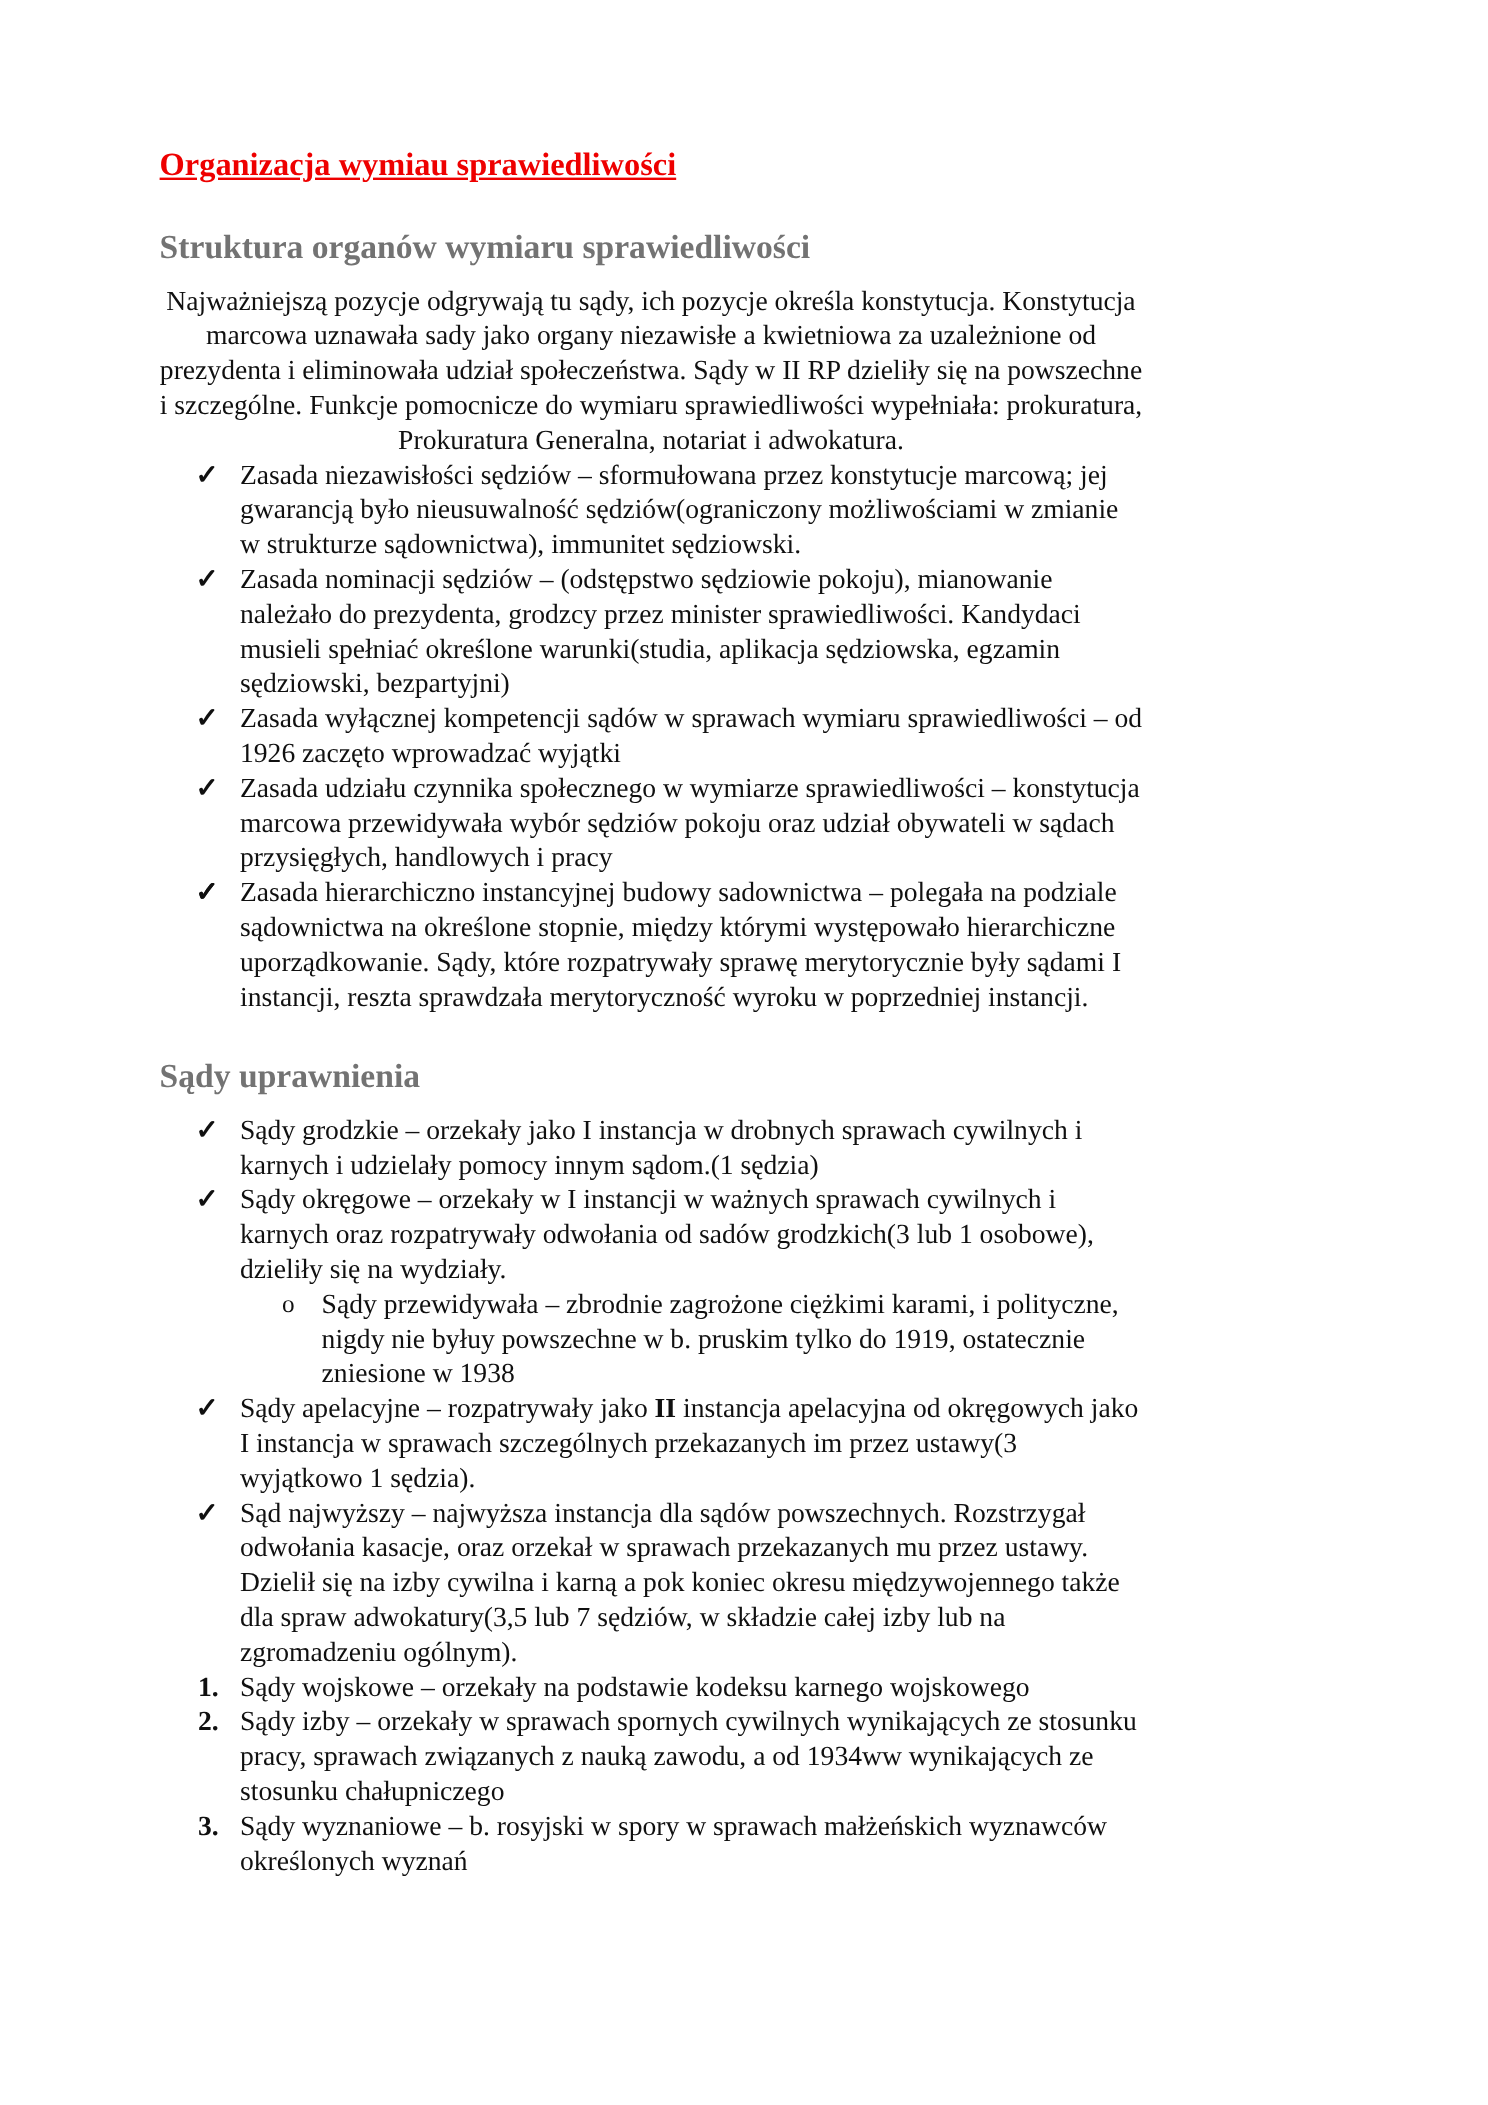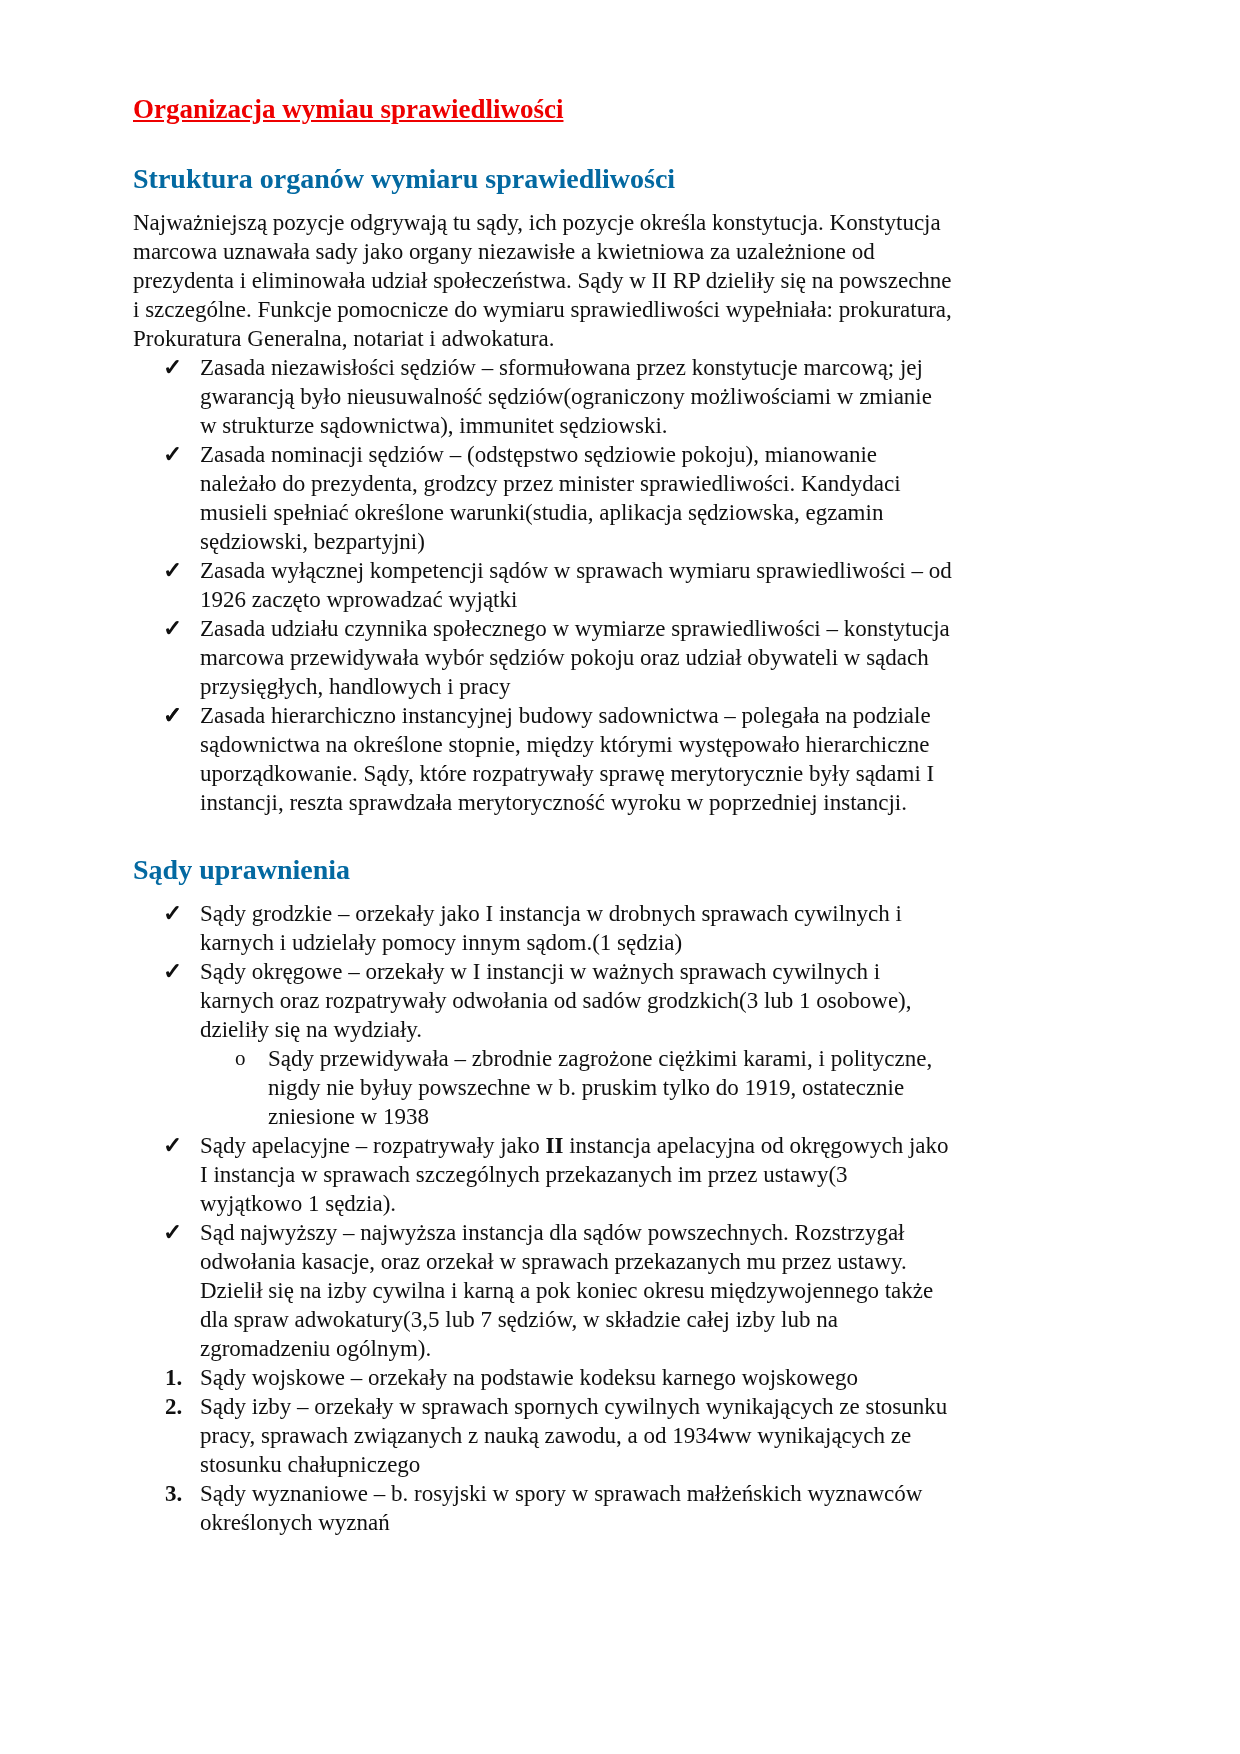--- a/index.html
+++ b/index.html
@@ -8,42 +8,43 @@
     height: 1754px;
     background: #ffffff;
     font-family: "Liberation Serif", serif;
     color: #101010;
     -webkit-font-smoothing: antialiased;
   }
   .page {
     box-sizing: border-box;
     width: 1080px;
     height: 1754px;
-    padding: 92px 128px 0 133px;
+    padding: 120px 128px 0 133px;
     overflow: hidden;
   }
   .doc-title {
     font-size: 27px;
     font-weight: bold;
     text-decoration: underline;
     color: #ee0000;
     margin: 0;
     line-height: 34px;
   }
   .sec-heading {
     font-size: 28px;
     font-weight: bold;
-    color: #0369a1;
+    color: #737373;
     margin: 37px 0 13px 0;
     line-height: 32px;
   }
   .body-par {
     font-size: 23px;
     line-height: 29px;
     margin: 0;
+    text-align: center;
   }
   ul.doc-list, ol.doc-list {
     list-style: none;
     margin: 0;
     padding: 0;
   }
   li.doc-item {
     position: relative;
     font-size: 23px;
     line-height: 29px;

